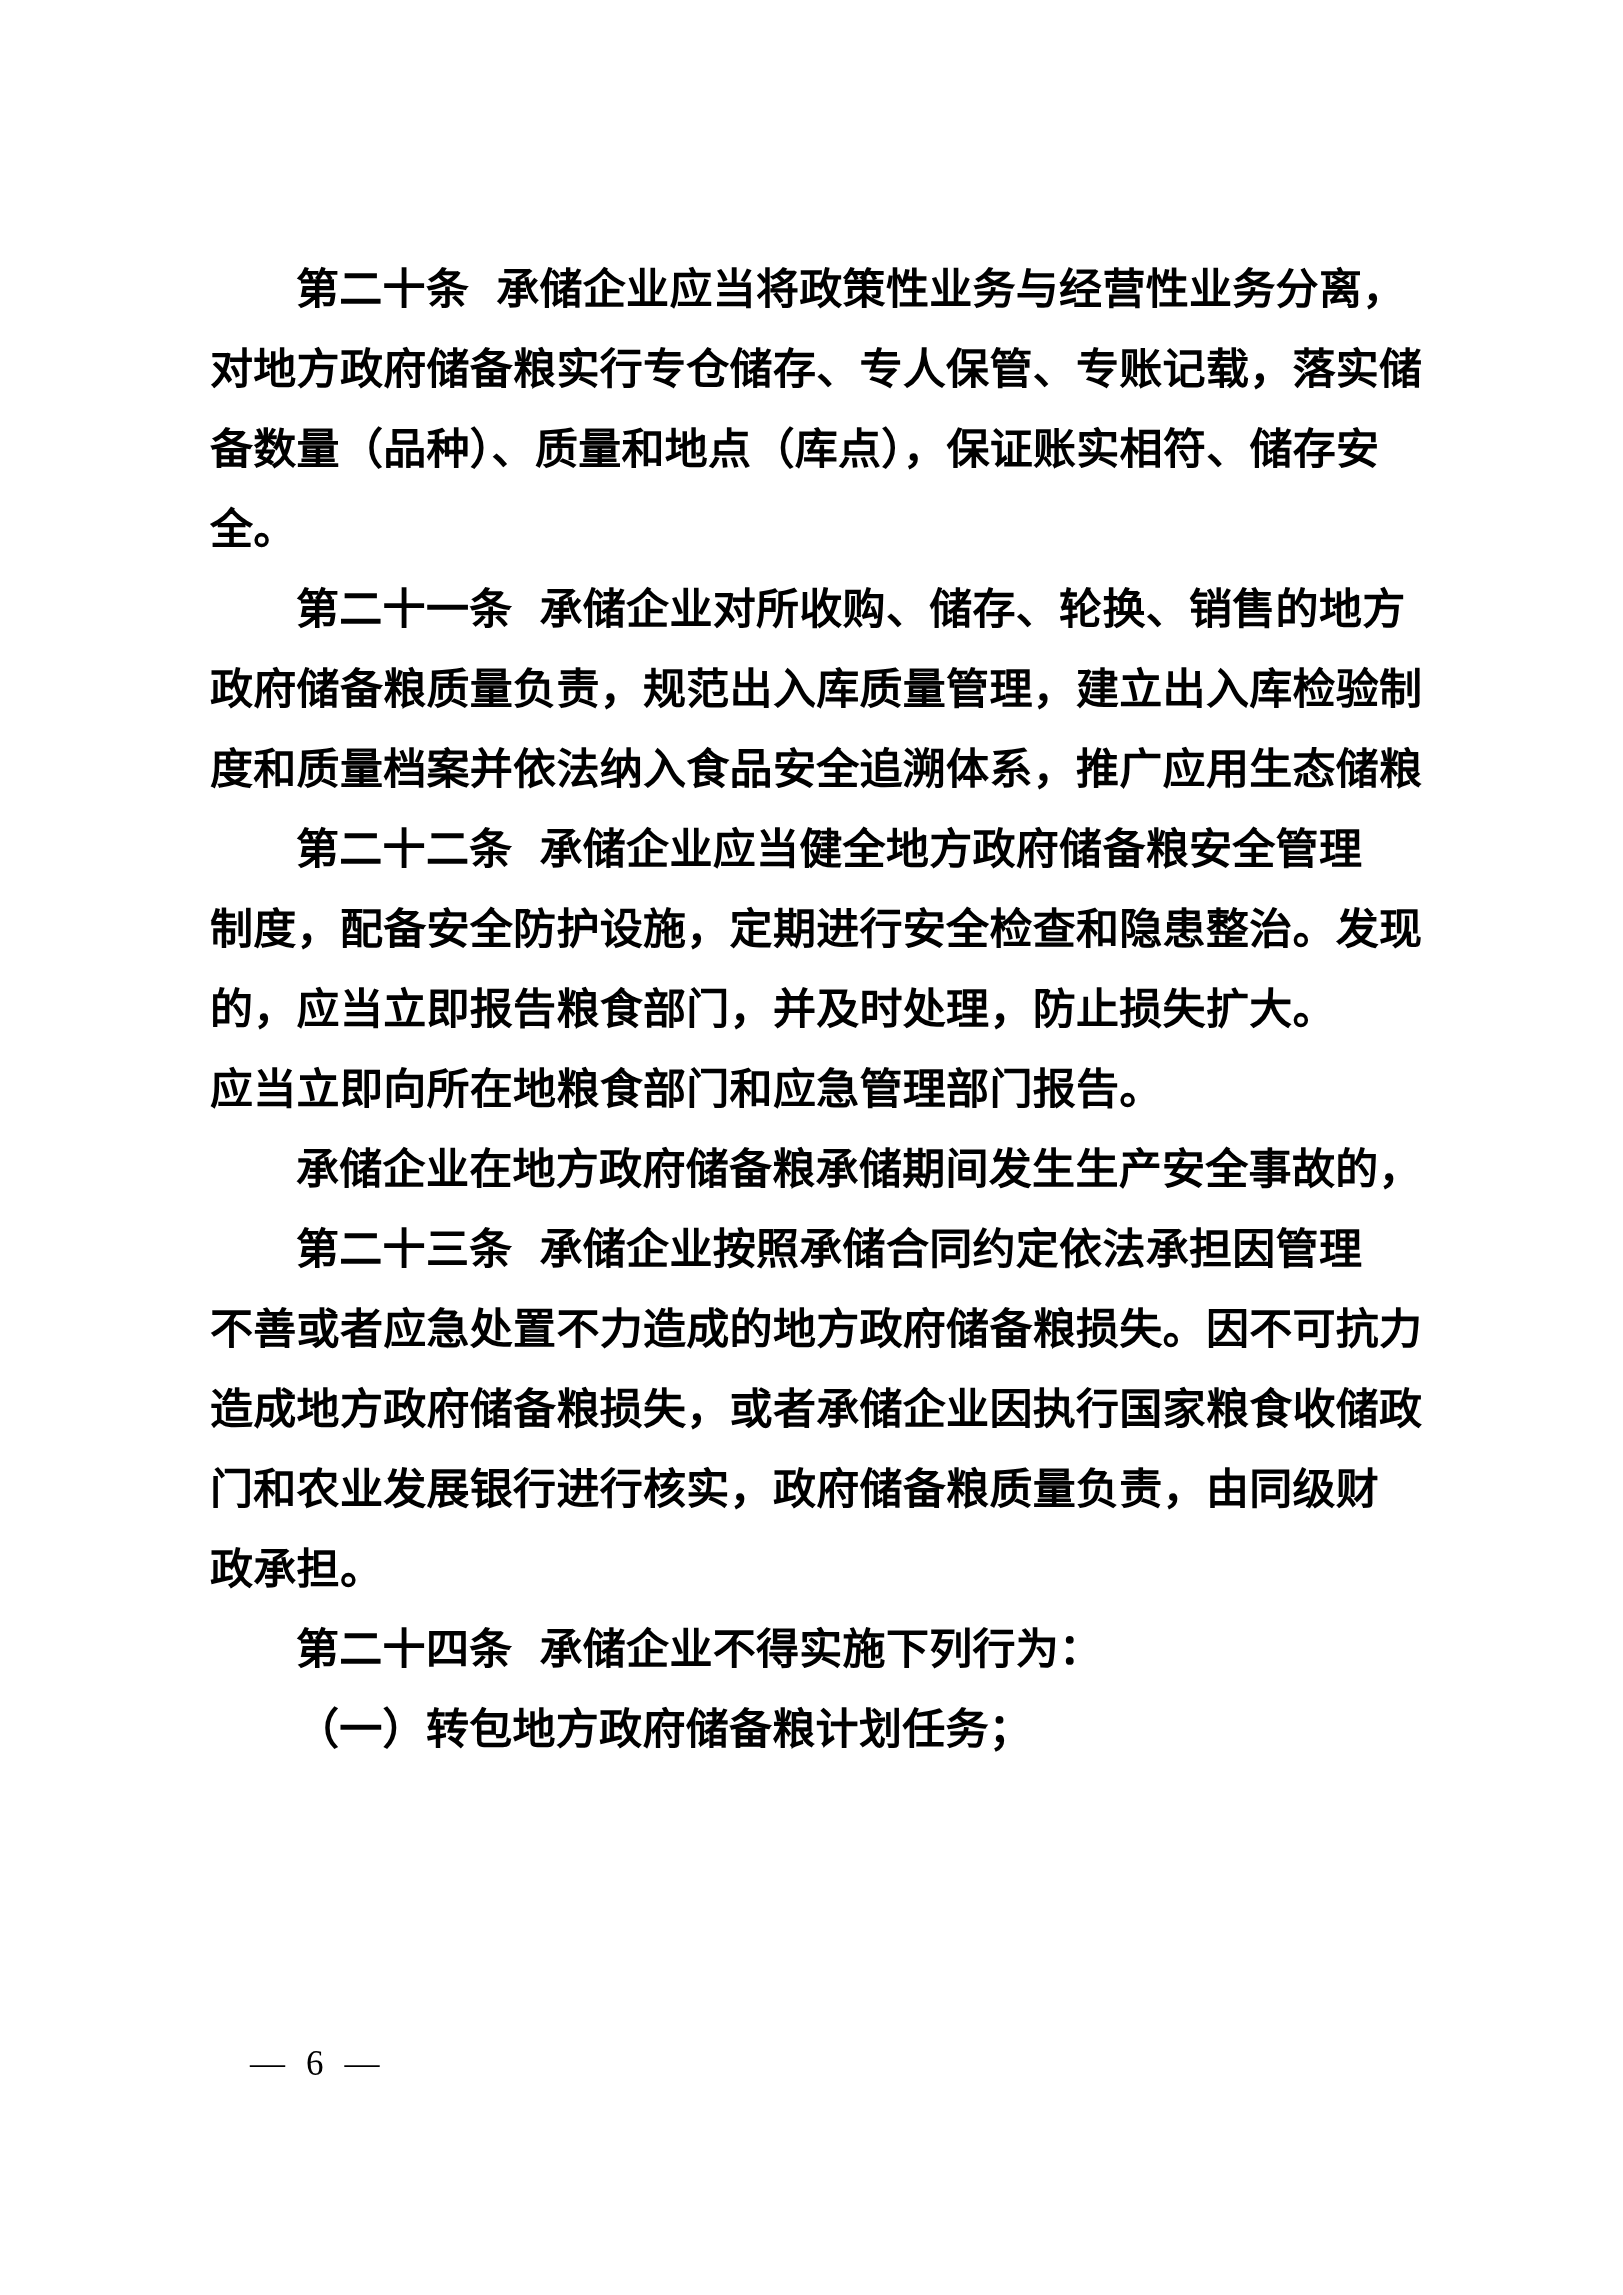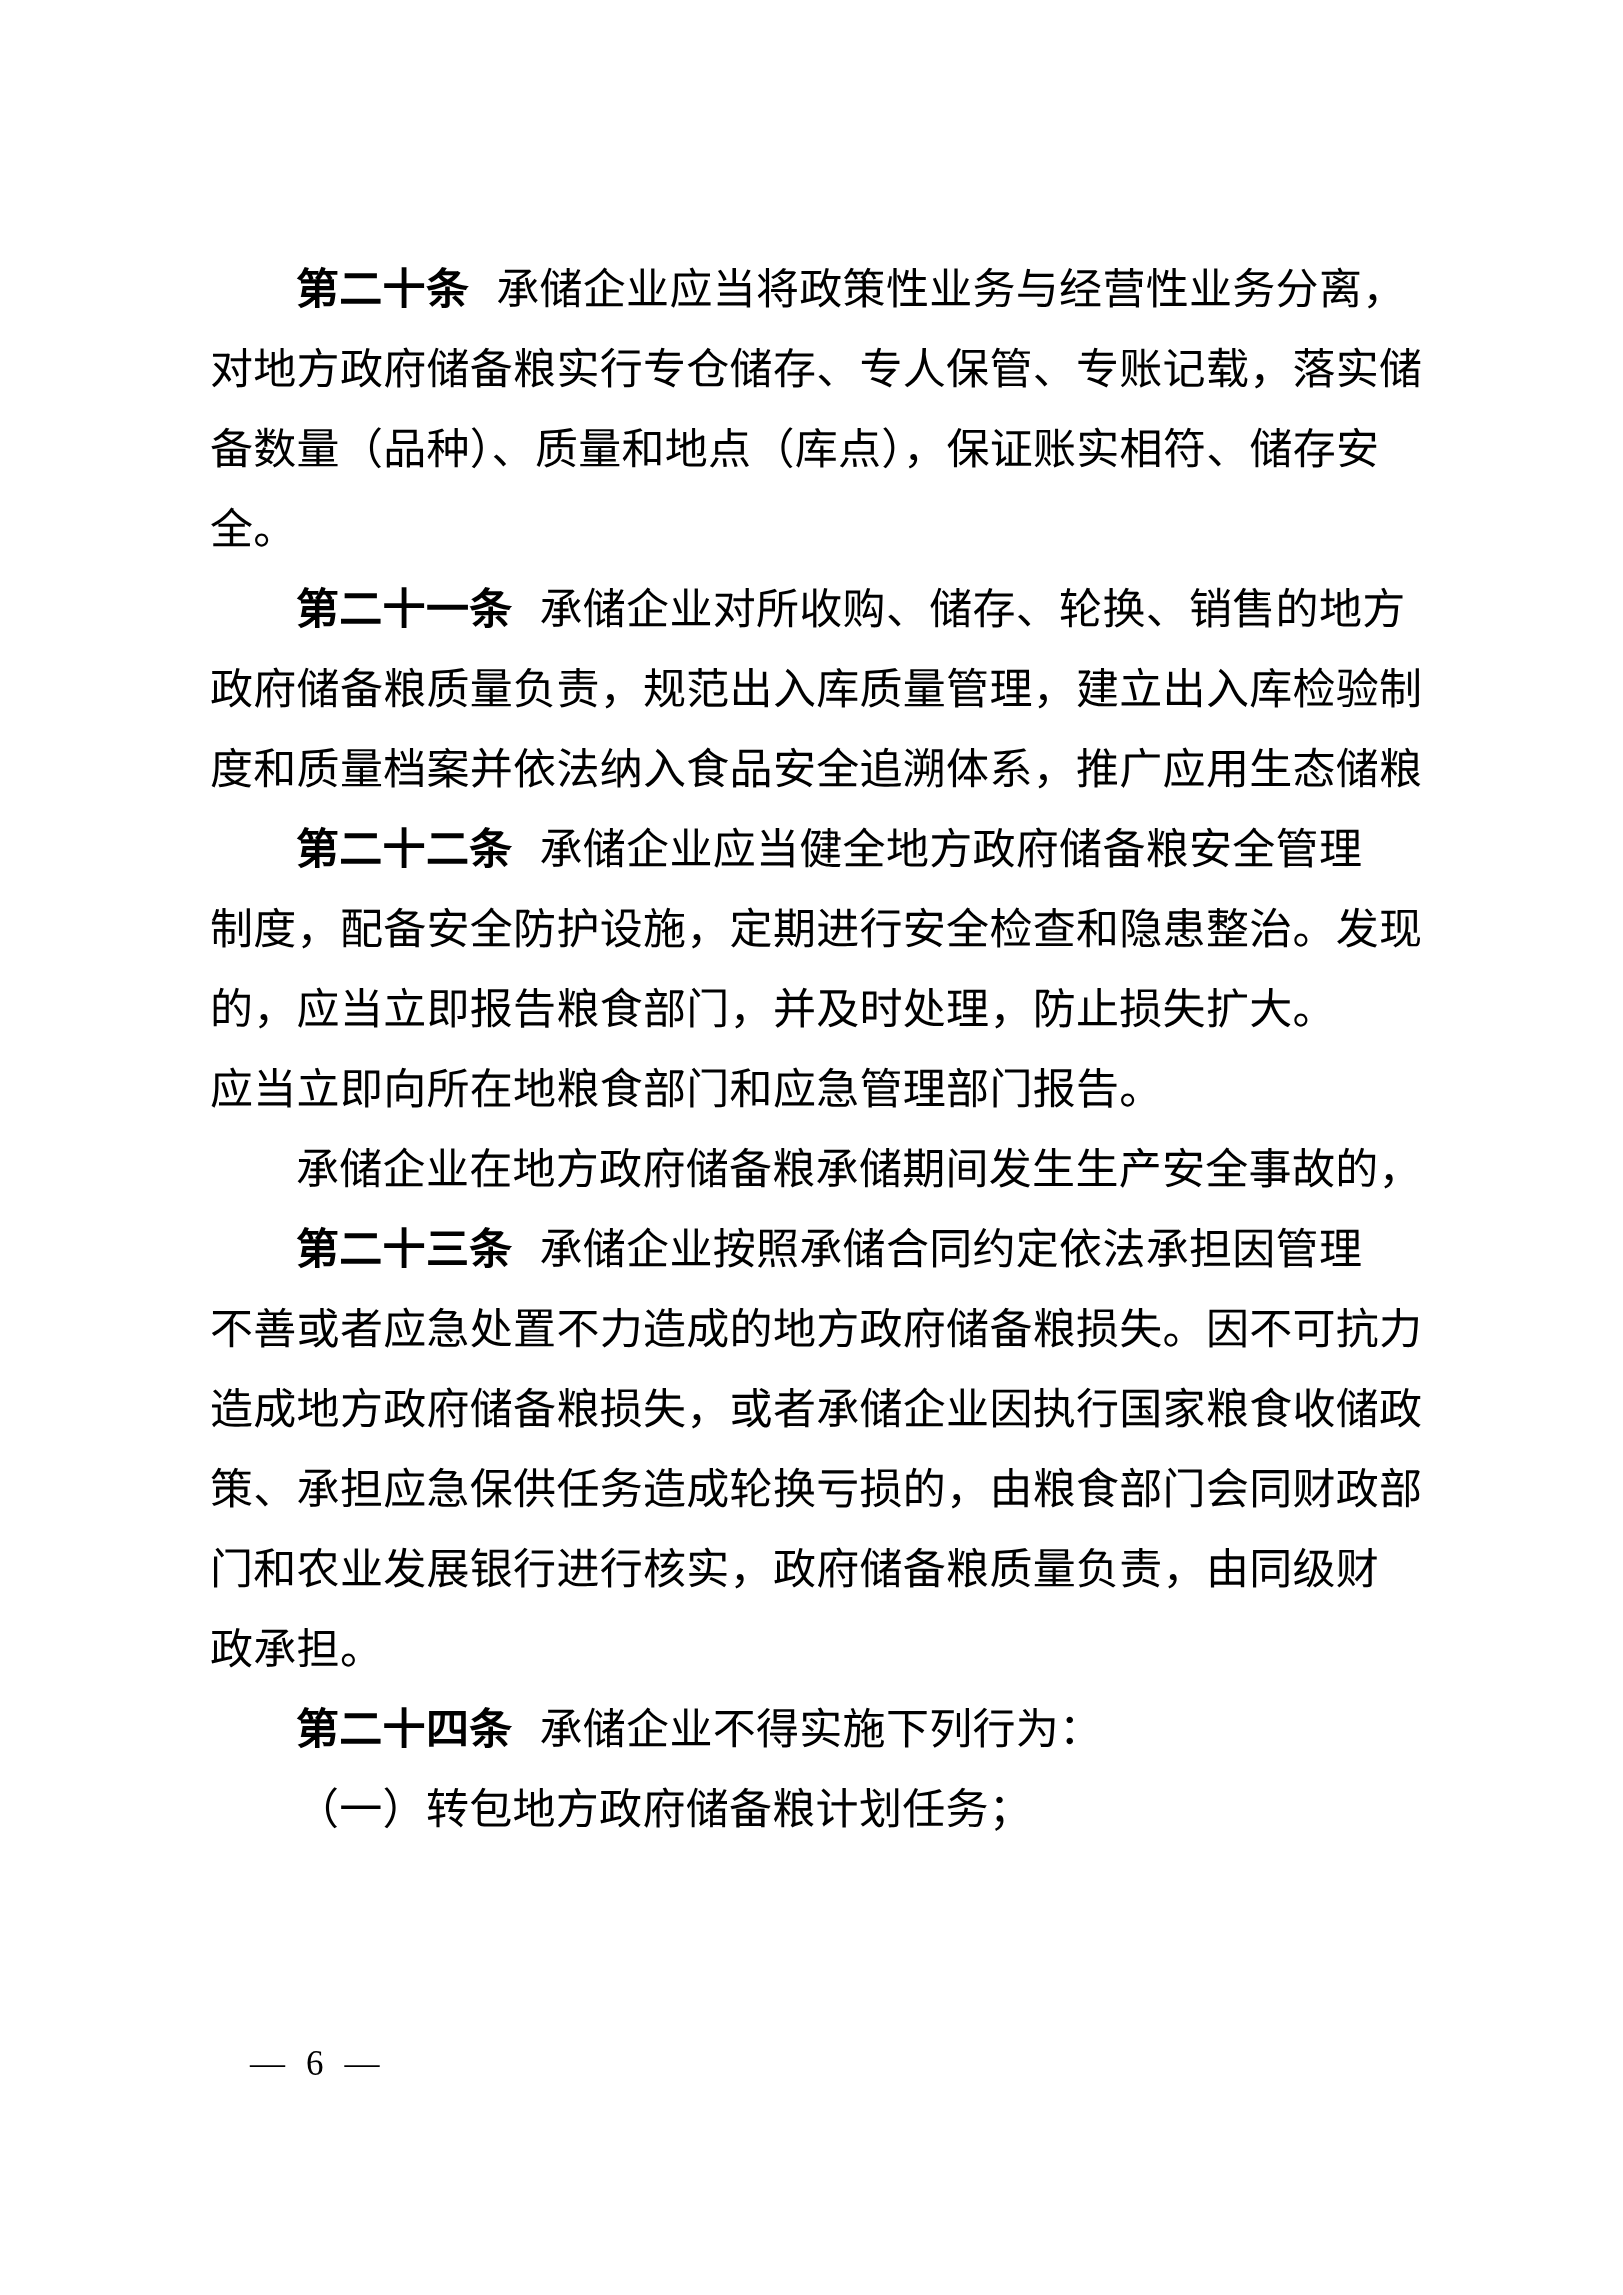--- a/index.html
+++ b/index.html
@@ -30,21 +30,21 @@
     letter-spacing: 0.3px;
   }
   .line.indent {
     padding-left: 86px;
   }
   .article-no {
     font-weight: bold;
     margin-right: 27px;
   }
   .line-text {
-    font-weight: normal;
+    font-weight: bold;
   }
   .page-footer {
     position: absolute;
     left: 250px;
     top: 2043px;
     height: 42px;
     line-height: 42px;
     font-size: 35px;
     letter-spacing: 6.1px;
     font-family: "Liberation Serif", "DejaVu Serif", serif;
@@ -63,21 +63,20 @@
       <div class="line"><span class="line-text">政府储备粮质量负责，规范出入库质量管理，建立出入库检验制</span></div>
       <div class="line"><span class="line-text">度和质量档案并依法纳入食品安全追溯体系，推广应用生态储粮</span></div>
       <div class="line indent"><span class="article-no">第二十二条</span><span class="line-text">承储企业应当健全地方政府储备粮安全管理</span></div>
       <div class="line"><span class="line-text">制度，配备安全防护设施，定期进行安全检查和隐患整治。发现</span></div>
       <div class="line"><span class="line-text">的，应当立即报告粮食部门，并及时处理，防止损失扩大。</span></div>
       <div class="line"><span class="line-text">应当立即向所在地粮食部门和应急管理部门报告。</span></div>
       <div class="line indent"><span class="line-text">承储企业在地方政府储备粮承储期间发生生产安全事故的，</span></div>
       <div class="line indent"><span class="article-no">第二十三条</span><span class="line-text">承储企业按照承储合同约定依法承担因管理</span></div>
       <div class="line"><span class="line-text">不善或者应急处置不力造成的地方政府储备粮损失。因不可抗力</span></div>
       <div class="line"><span class="line-text">造成地方政府储备粮损失，或者承储企业因执行国家粮食收储政</span></div>
-      <div class="line"><span class="line-text">策、承担应急保供任务造成轮换亏损的，由粮食部门会同财政部</span></div>
       <div class="line"><span class="line-text">门和农业发展银行进行核实，政府储备粮质量负责，由同级财</span></div>
       <div class="line"><span class="line-text">政承担。</span></div>
       <div class="line indent"><span class="article-no">第二十四条</span><span class="line-text">承储企业不得实施下列行为：</span></div>
       <div class="line indent"><span class="line-text">（一）转包地方政府储备粮计划任务；</span></div>
     </div>
   <div class="page-footer">
     <span>— 6 —</span>
   </div>
 </div>
 

